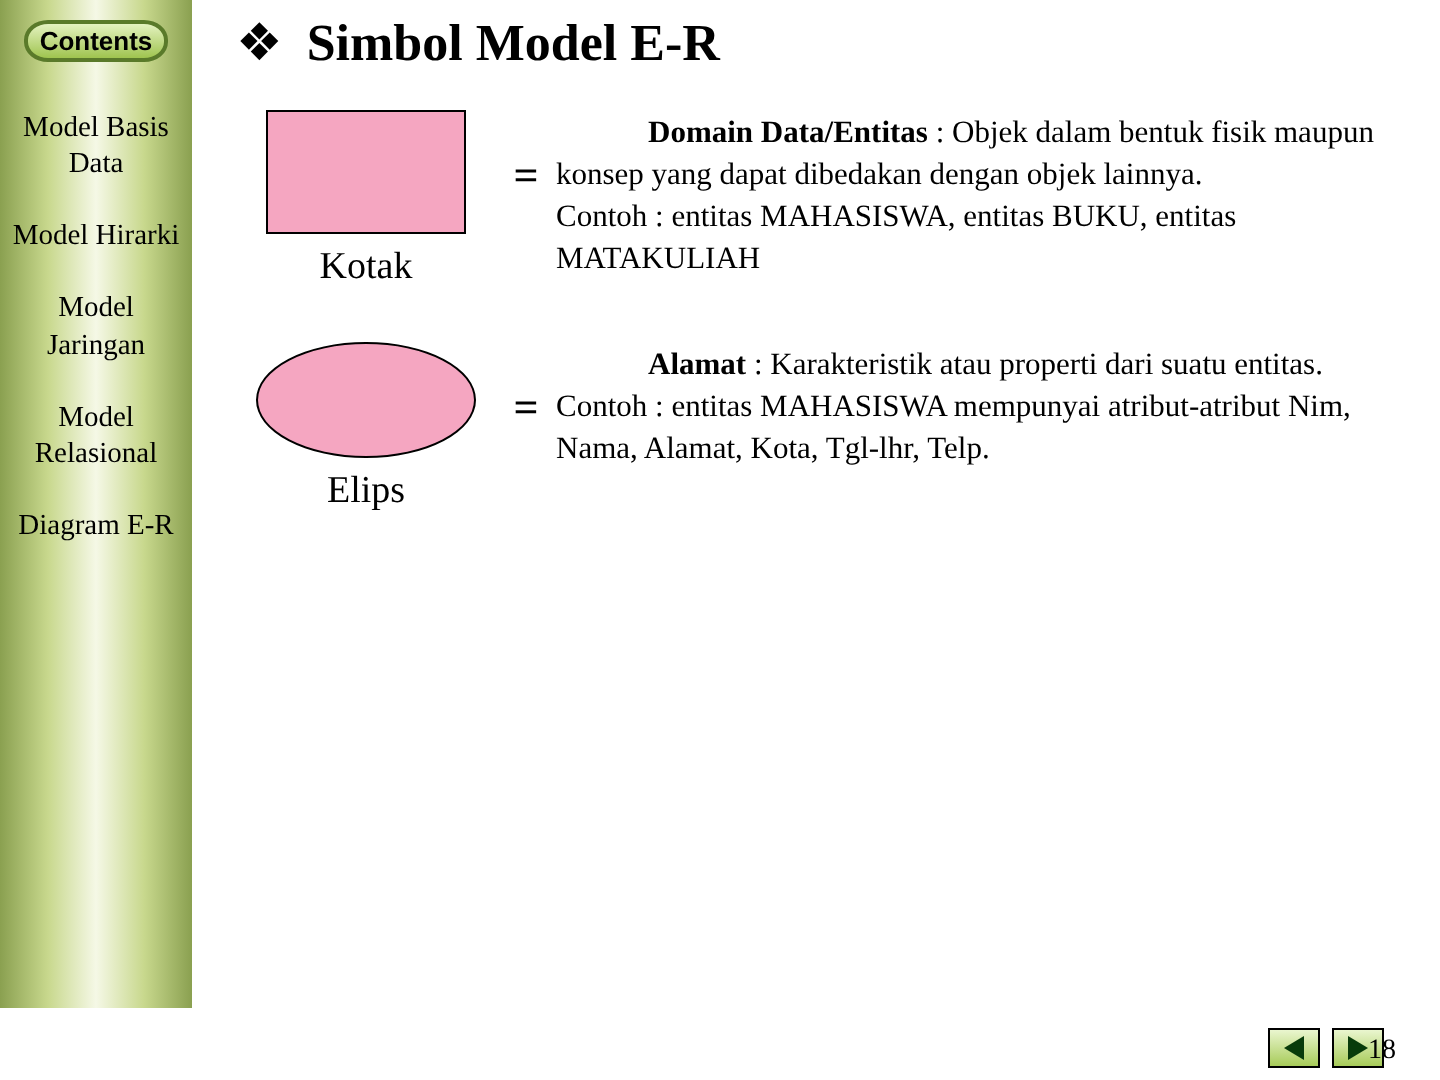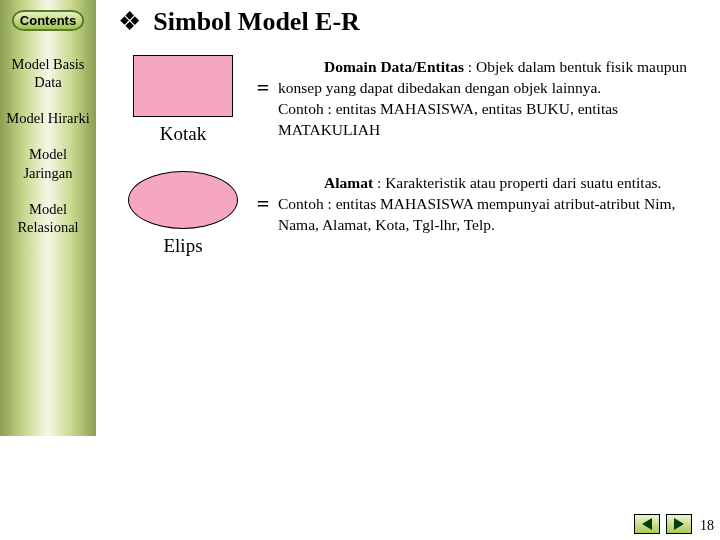--- a/index.html
+++ b/index.html
@@ -5,21 +5,21 @@
   * { box-sizing: border-box; margin: 0; padding: 0; }
   body {
     width: 720px; height: 540px;
     font-family: "Times New Roman", Georgia, serif;
     background: #fff;
     position: relative;
     overflow: hidden;
   }
   .sidebar {
     position: absolute; left: 0; top: 0;
-    width: 96px; height: 436px;
+    width: 96px; height: 504px;
     background: linear-gradient(to right,
       #8aa050 0%, #c8d88d 25%, #f5f8e6 50%, #c8d88d 75%, #8aa050 100%);
     padding-top: 4px;
     text-align: center;
   }
   .contents-btn {
     display: inline-block;
     margin: 6px auto 14px auto;
     padding: 1px 6px;
     background: linear-gradient(to bottom, #e4f2c0 0%, #9fc44f 100%);
@@ -120,33 +120,34 @@
     border-right: 10px solid #083b0a;
   }
   .tri-right {
     width: 0; height: 0;
     border-top: 6px solid transparent;
     border-bottom: 6px solid transparent;
     border-left: 10px solid #083b0a;
   }
   .page-num {
     position: absolute;
-    right: 6px; bottom: 6px;
+    right: 22px; bottom: 6px;
     font-size: 14px;
   }
 </style>
 </head>
 <body>
 
 <div class="sidebar">
   <span class="contents-btn">Contents</span>
   <a class="nav-item">Model Basis Data</a>
   <a class="nav-item">Model Hirarki</a>
   <a class="nav-item">Model Jaringan</a>
   <a class="nav-item">Model Relasional</a>
+  <a class="nav-item">Diagram E-R</a>
 </div>
 
 <div class="main">
 
   <div class="title-row">
     <span class="bullet">❖</span>
     <span class="title">Simbol Model E-R</span>
   </div>
 
   <div class="symbol-row">

